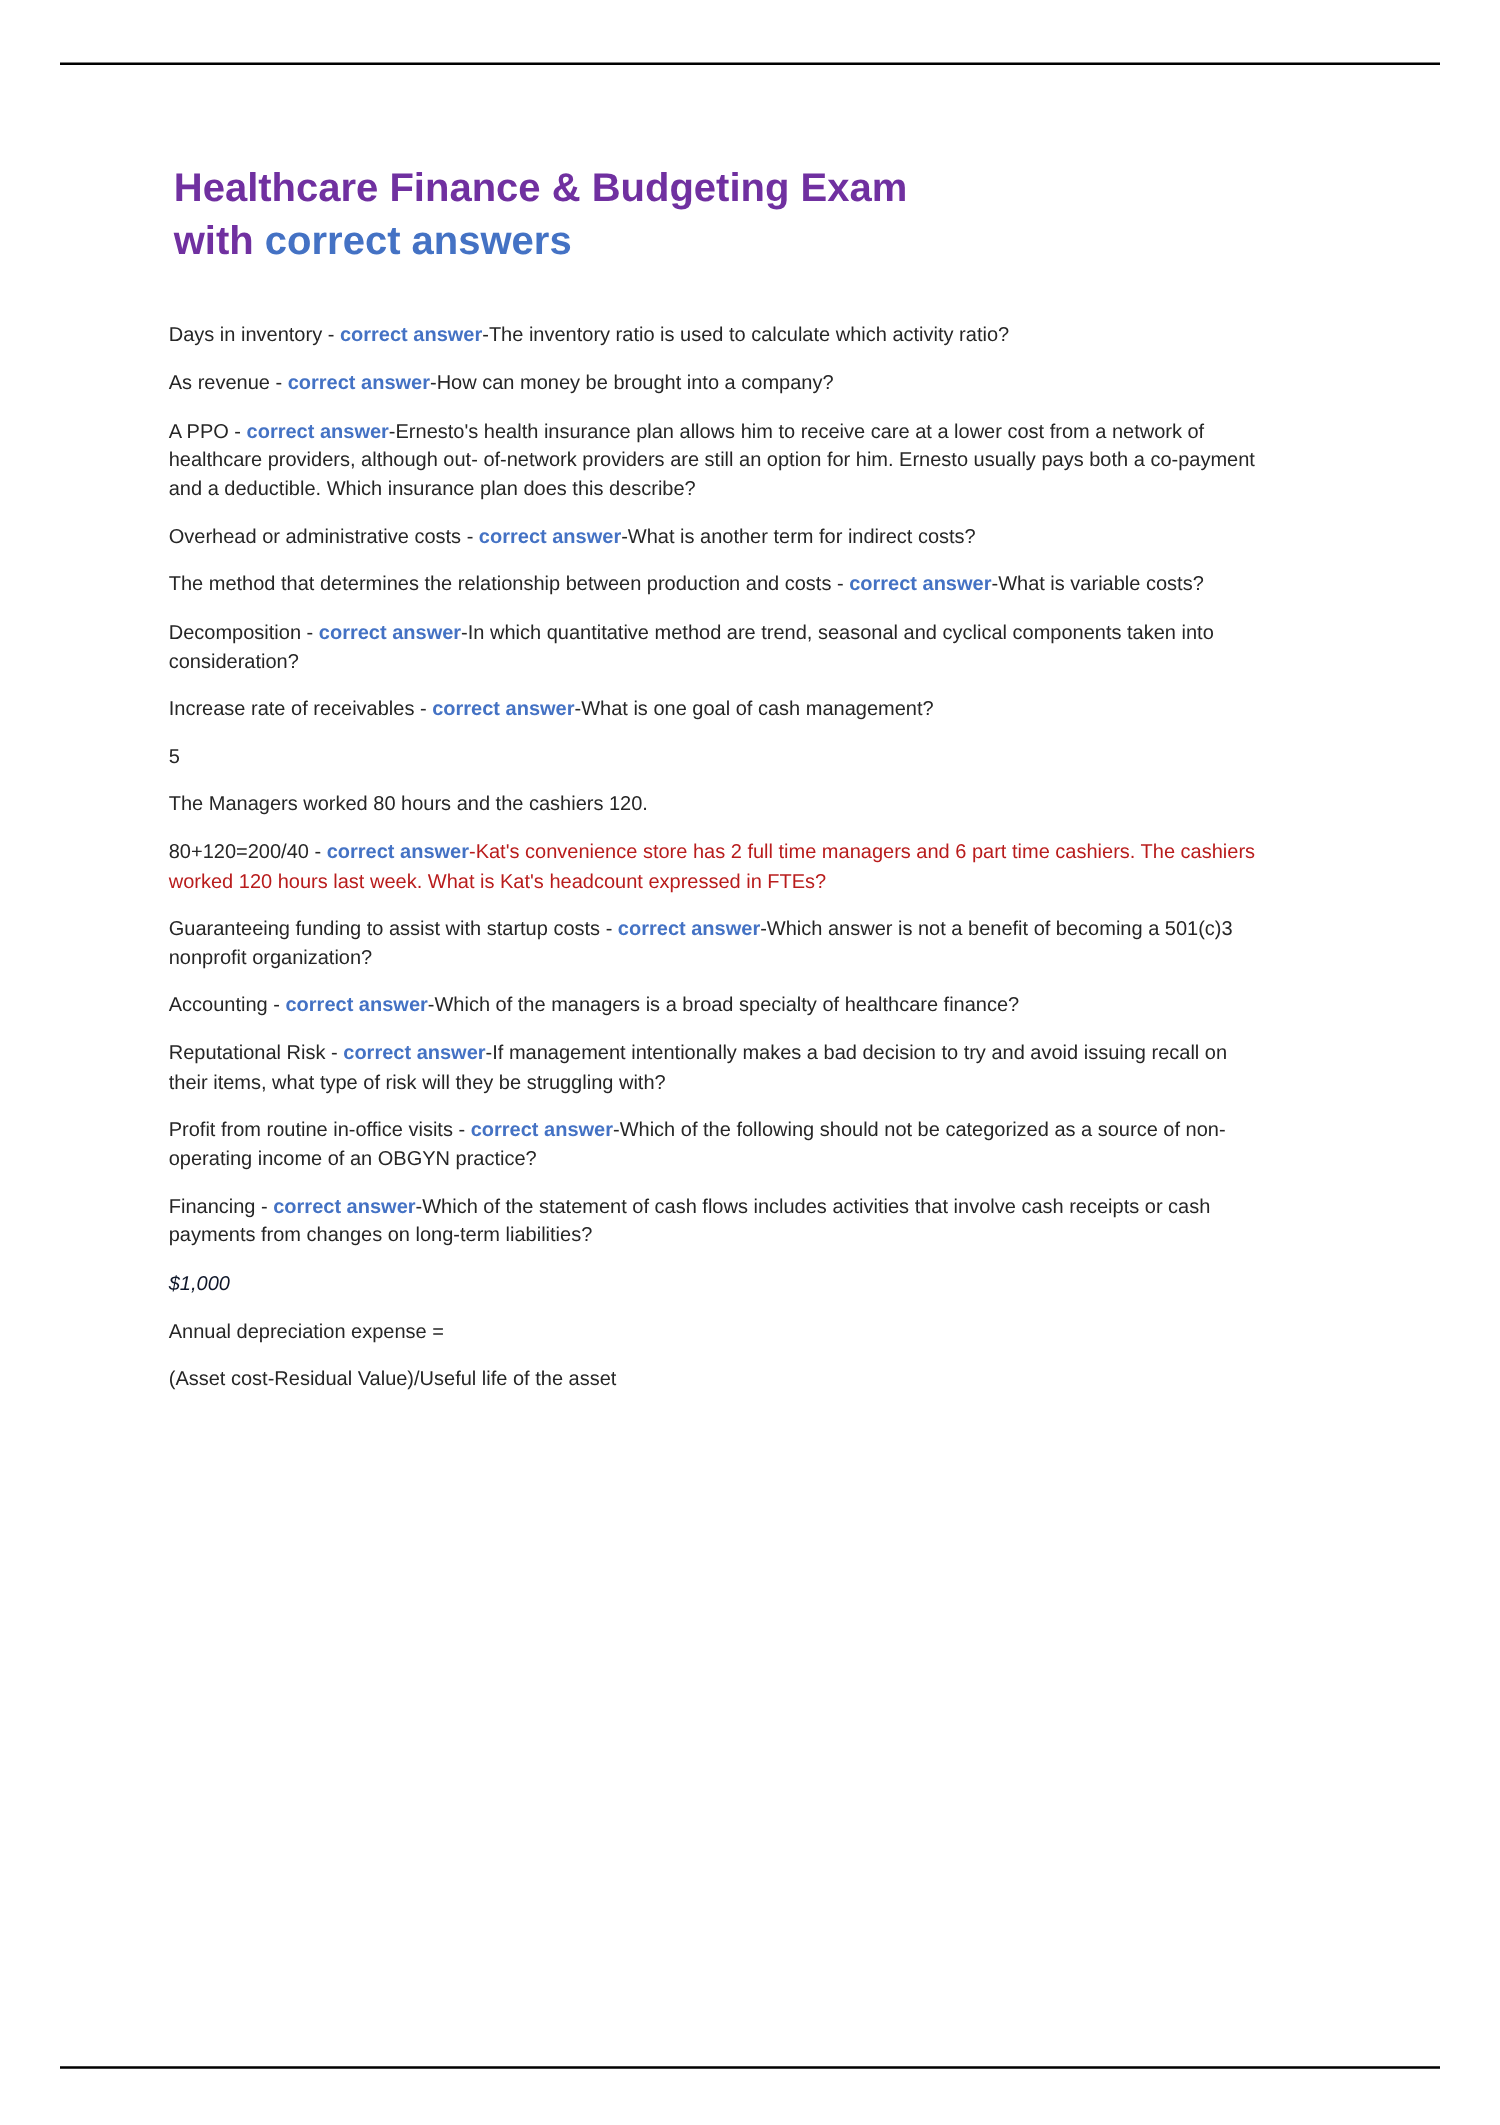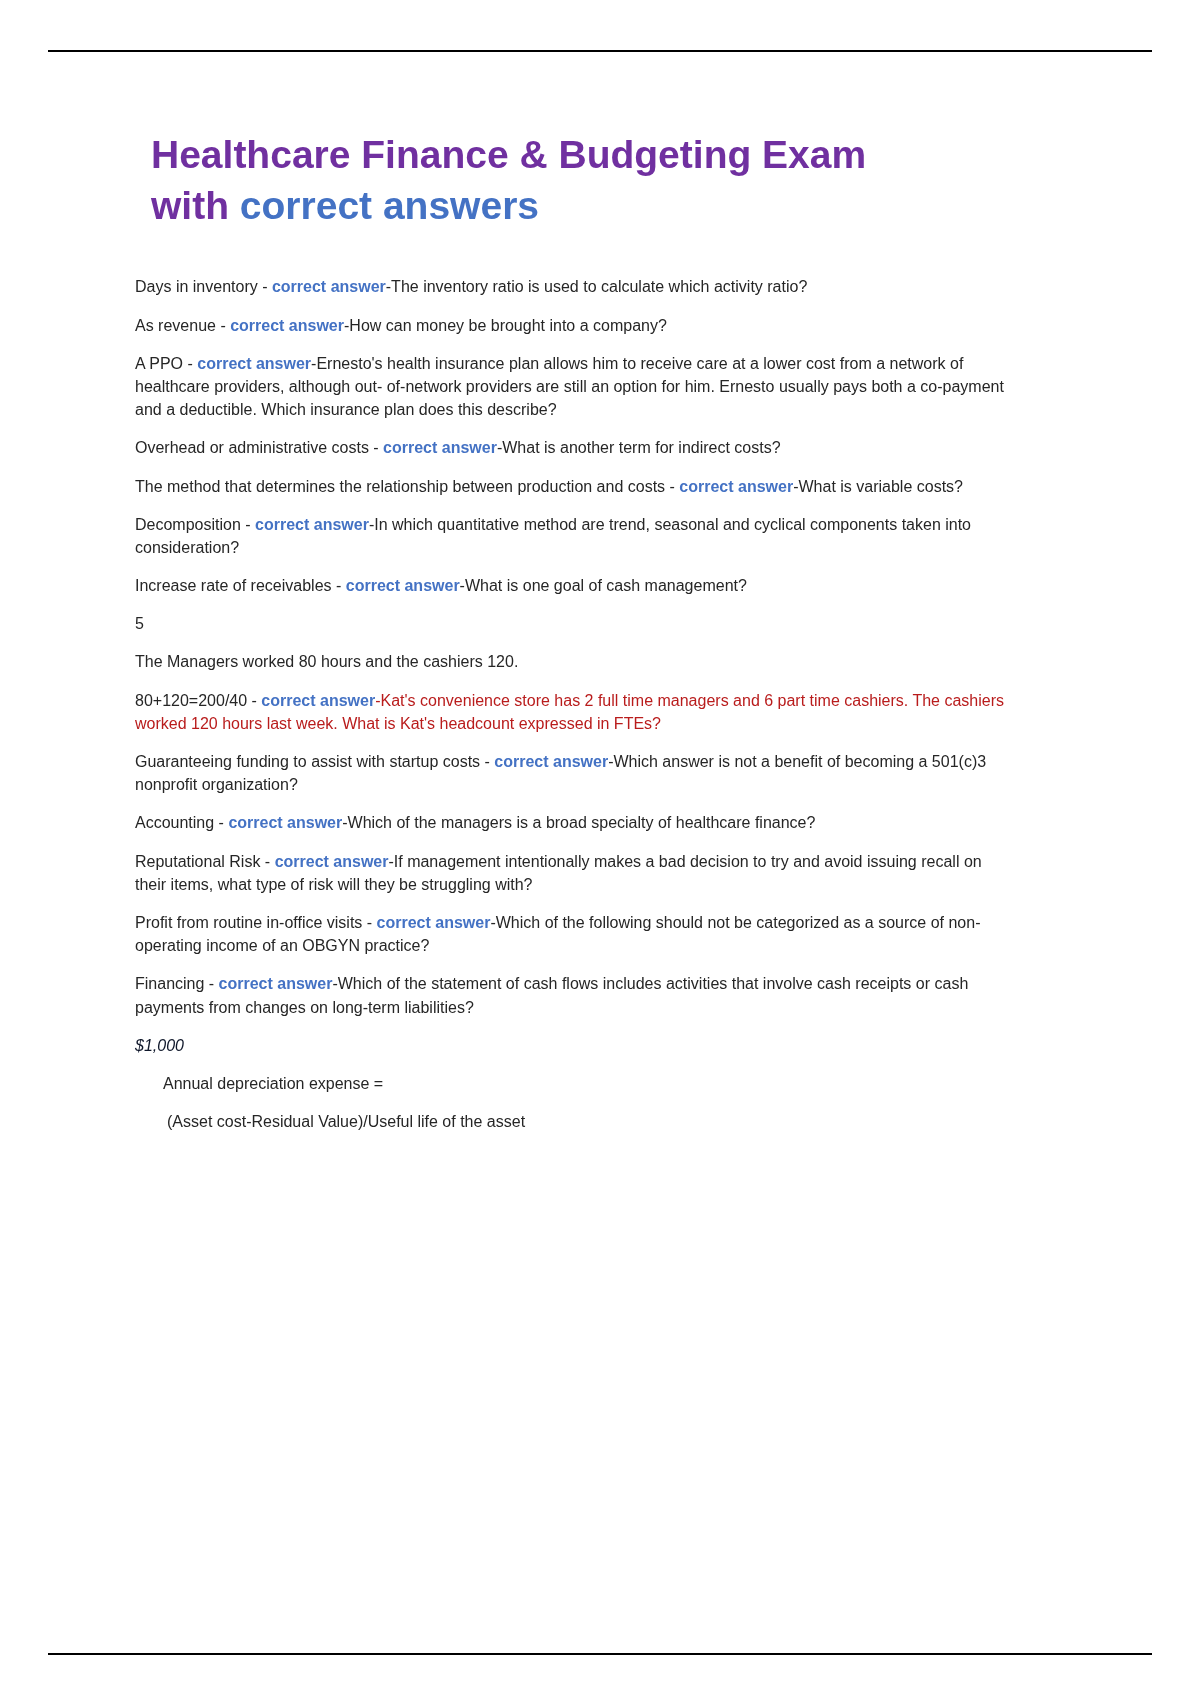--- a/index.html
+++ b/index.html
@@ -24,24 +24,24 @@
   .page-rule.top { top: 50px; }
   .page-rule.bottom { top: 1653px; }
 
   .content {
     position: absolute;
     left: 135px;
     top: 130px;
     width: 880px;
   }
   .doc-title {
-    font-size: 39px;
+    font-size: 32px;
     font-weight: bold;
     line-height: 1.3;
-    margin: 0 0 44px 16px;
+    margin: 0 0 44px 4px;
     letter-spacing: 0px;
   }
   .doc-title .title-line { display: block; }
 
   .doc-body p.qa {
     font-size: 16px;
     line-height: 1.45;
     margin: 0 0 15px 0;
     color: #262626;
   }
@@ -67,16 +67,16 @@
       <p class="qa"><span style="color: rgb(38, 38, 38);">Increase rate of receivables - </span><span style="color: rgb(68, 114, 196); font-weight: 600;">correct answer</span><span style="color: rgb(38, 38, 38);">-What is one goal of cash management?</span></p>
       <p class="qa"><span style="color: rgb(38, 38, 38);">5</span></p>
       <p class="qa"><span style="color: rgb(38, 38, 38);">The Managers worked 80 hours and the cashiers 120.</span></p>
       <p class="qa"><span style="color: rgb(38, 38, 38);">80+120=200/40 - </span><span style="color: rgb(68, 114, 196); font-weight: 600;">correct answer</span><span style="color: #b91c1c;">-Kat's convenience store has 2 full time managers and 6 part time cashiers. The cashiers worked 120 hours last week. What is Kat's headcount expressed in FTEs?</span></p>
       <p class="qa"><span style="color: rgb(38, 38, 38);">Guaranteeing funding to assist with startup costs - </span><span style="color: rgb(68, 114, 196); font-weight: 600;">correct answer</span><span style="color: rgb(38, 38, 38);">-Which answer is not a benefit of becoming a 501(c)3 nonprofit organization?</span></p>
       <p class="qa"><span style="color: rgb(38, 38, 38);">Accounting - </span><span style="color: rgb(68, 114, 196); font-weight: 600;">correct answer</span><span style="color: rgb(38, 38, 38);">-Which of the managers is a broad specialty of healthcare finance?</span></p>
       <p class="qa"><span style="color: rgb(38, 38, 38);">Reputational Risk - </span><span style="color: rgb(68, 114, 196); font-weight: 600;">correct answer</span><span style="color: rgb(38, 38, 38);">-If management intentionally makes a bad decision to try and avoid issuing recall on their items, what type of risk will they be struggling with?</span></p>
       <p class="qa"><span style="color: rgb(38, 38, 38);">Profit from routine in-office visits - </span><span style="color: rgb(68, 114, 196); font-weight: 600;">correct answer</span><span style="color: rgb(38, 38, 38);">-Which of the following should not be categorized as a source of non-operating income of an OBGYN practice?</span></p>
       <p class="qa"><span style="color: rgb(38, 38, 38);">Financing - </span><span style="color: rgb(68, 114, 196); font-weight: 600;">correct answer</span><span style="color: rgb(38, 38, 38);">-Which of the statement of cash flows includes activities that involve cash receipts or cash payments from changes on long-term liabilities?</span></p>
       <p class="qa"><span style="color: #0f172a; font-style: italic;">$1,000</span></p>
-      <p class="qa"><span style="color: rgb(38, 38, 38); margin-left: 28px;">Annual depreciation expense =</span></p>
-      <p class="qa"><span style="color: rgb(38, 38, 38); margin-left: 32px;">(Asset cost-Residual Value)/Useful life of the asset</span></p>
+      <p class="qa"><span style="color: rgb(38, 38, 38);">Annual depreciation expense =</span></p>
+      <p class="qa"><span style="color: rgb(38, 38, 38);">(Asset cost-Residual Value)/Useful life of the asset</span></p>
     </div>
 </div>
 
 </body></html>

